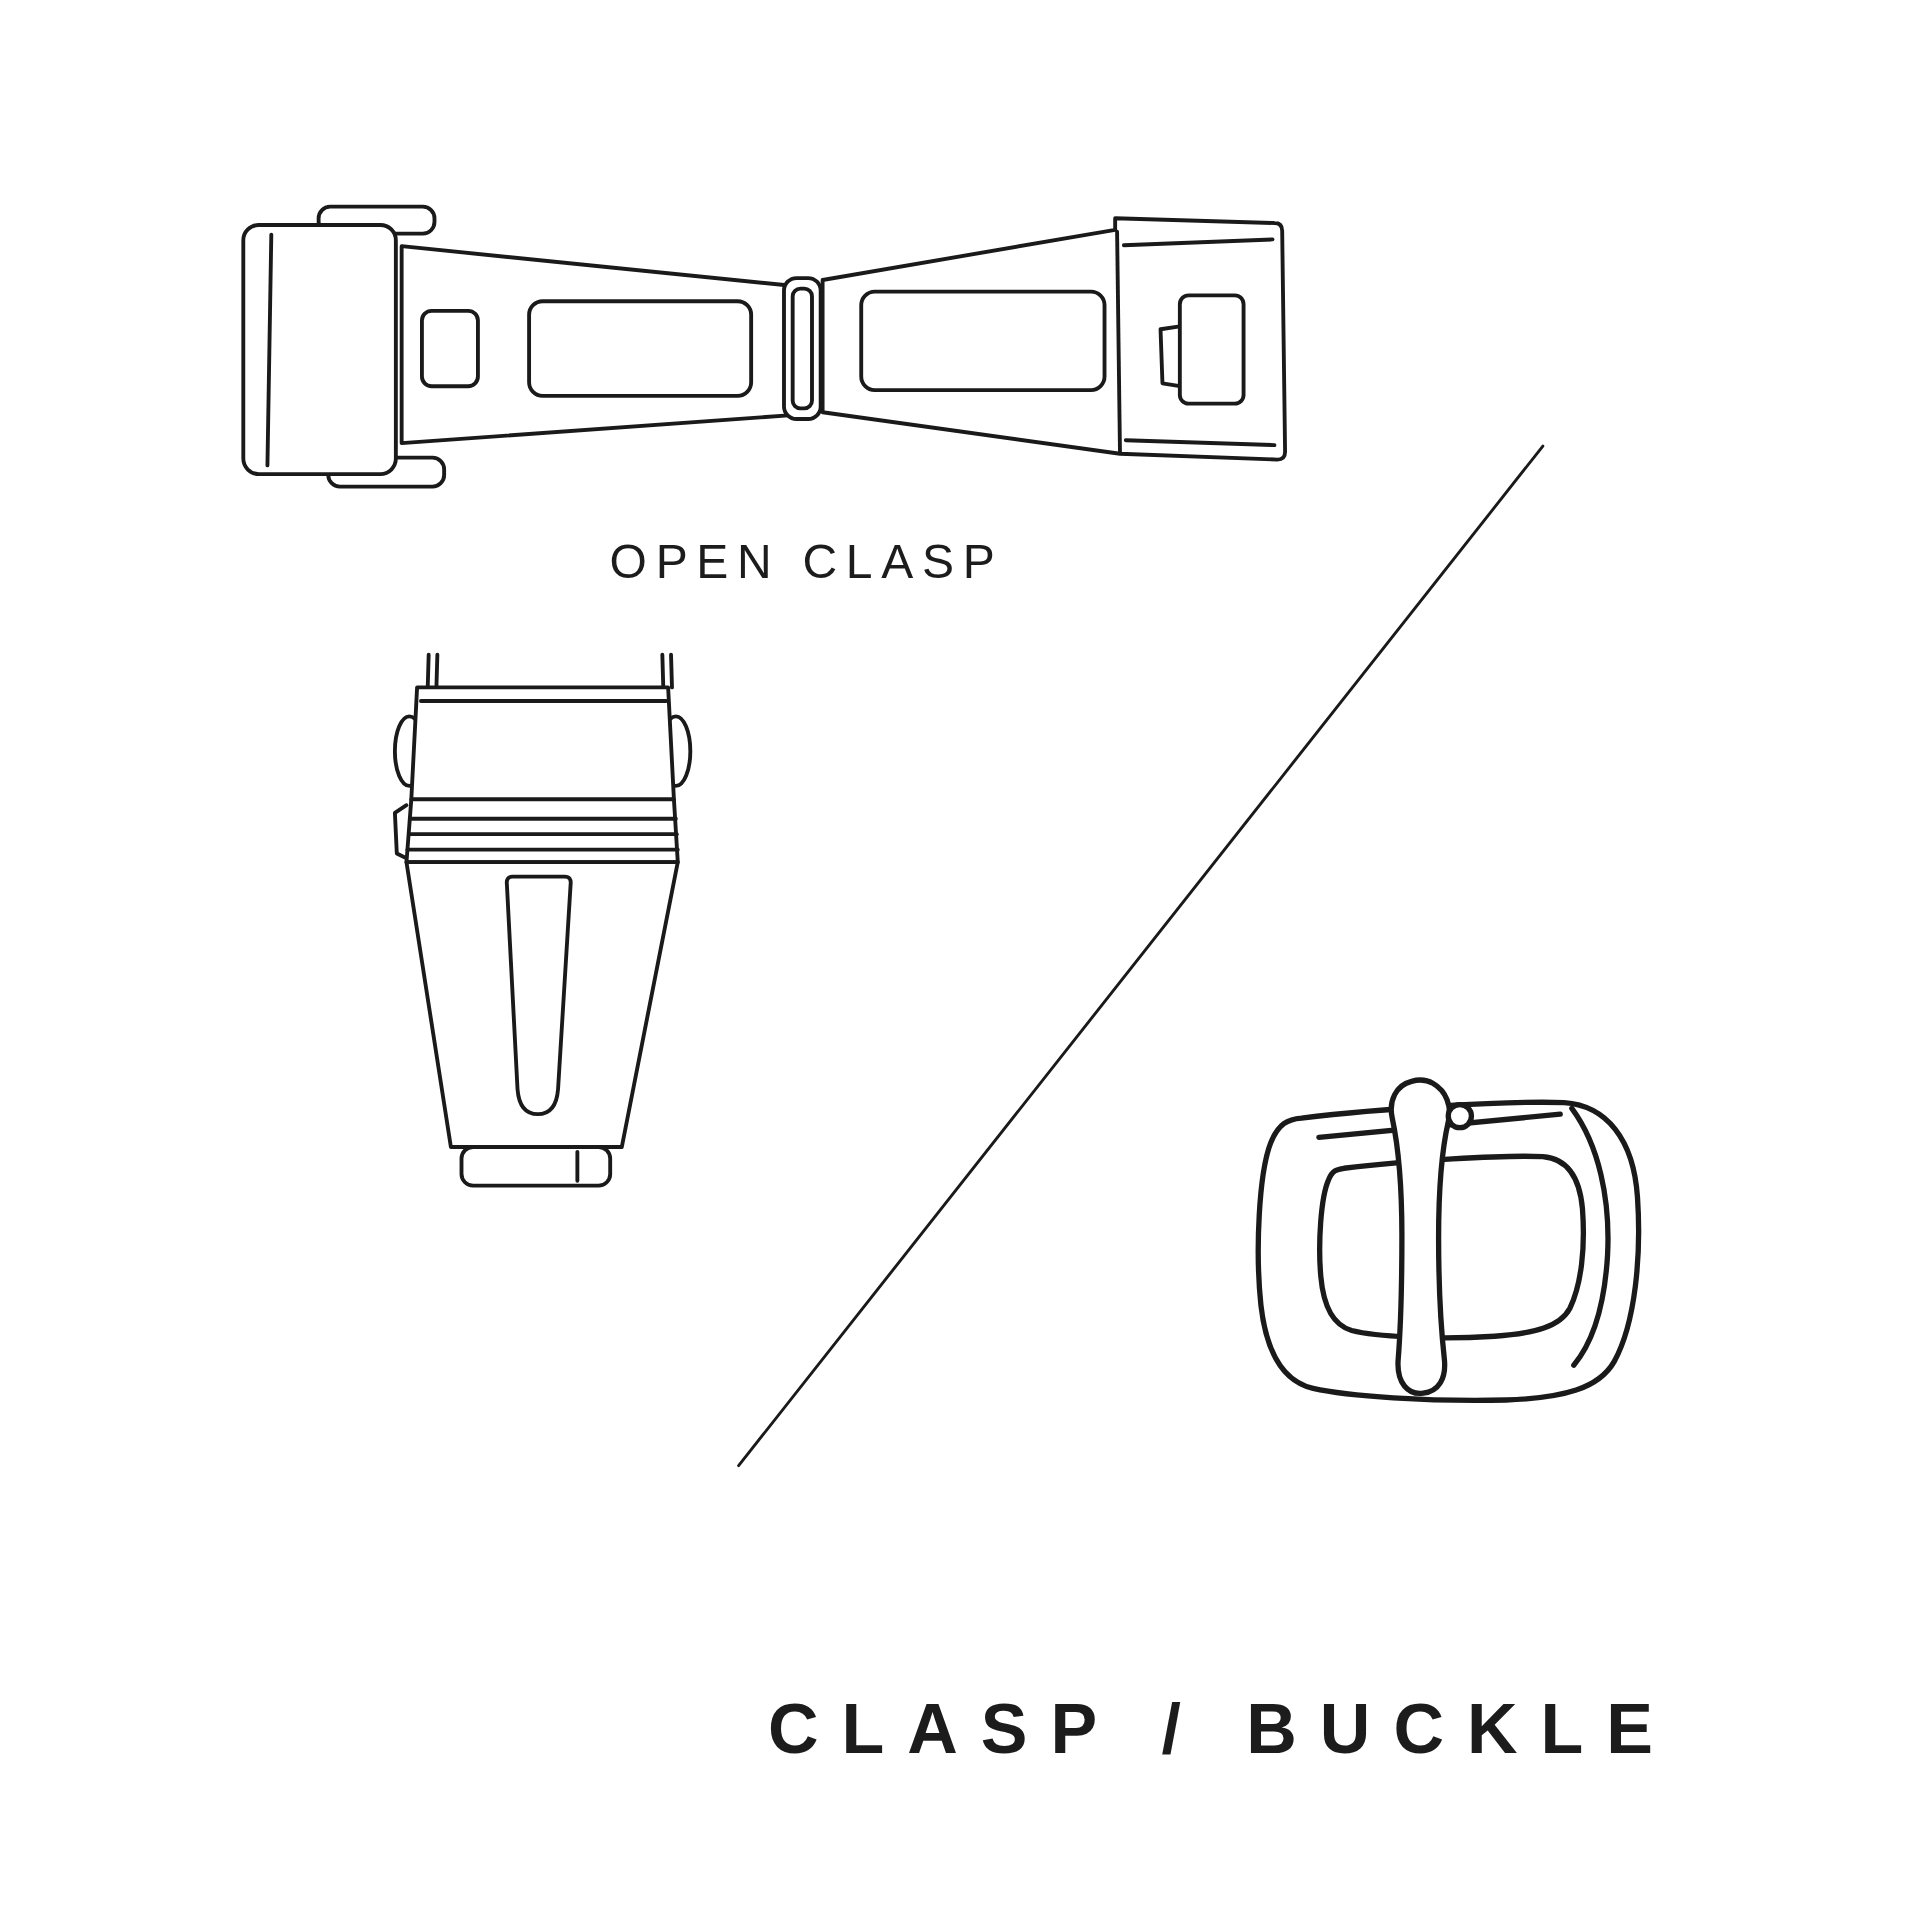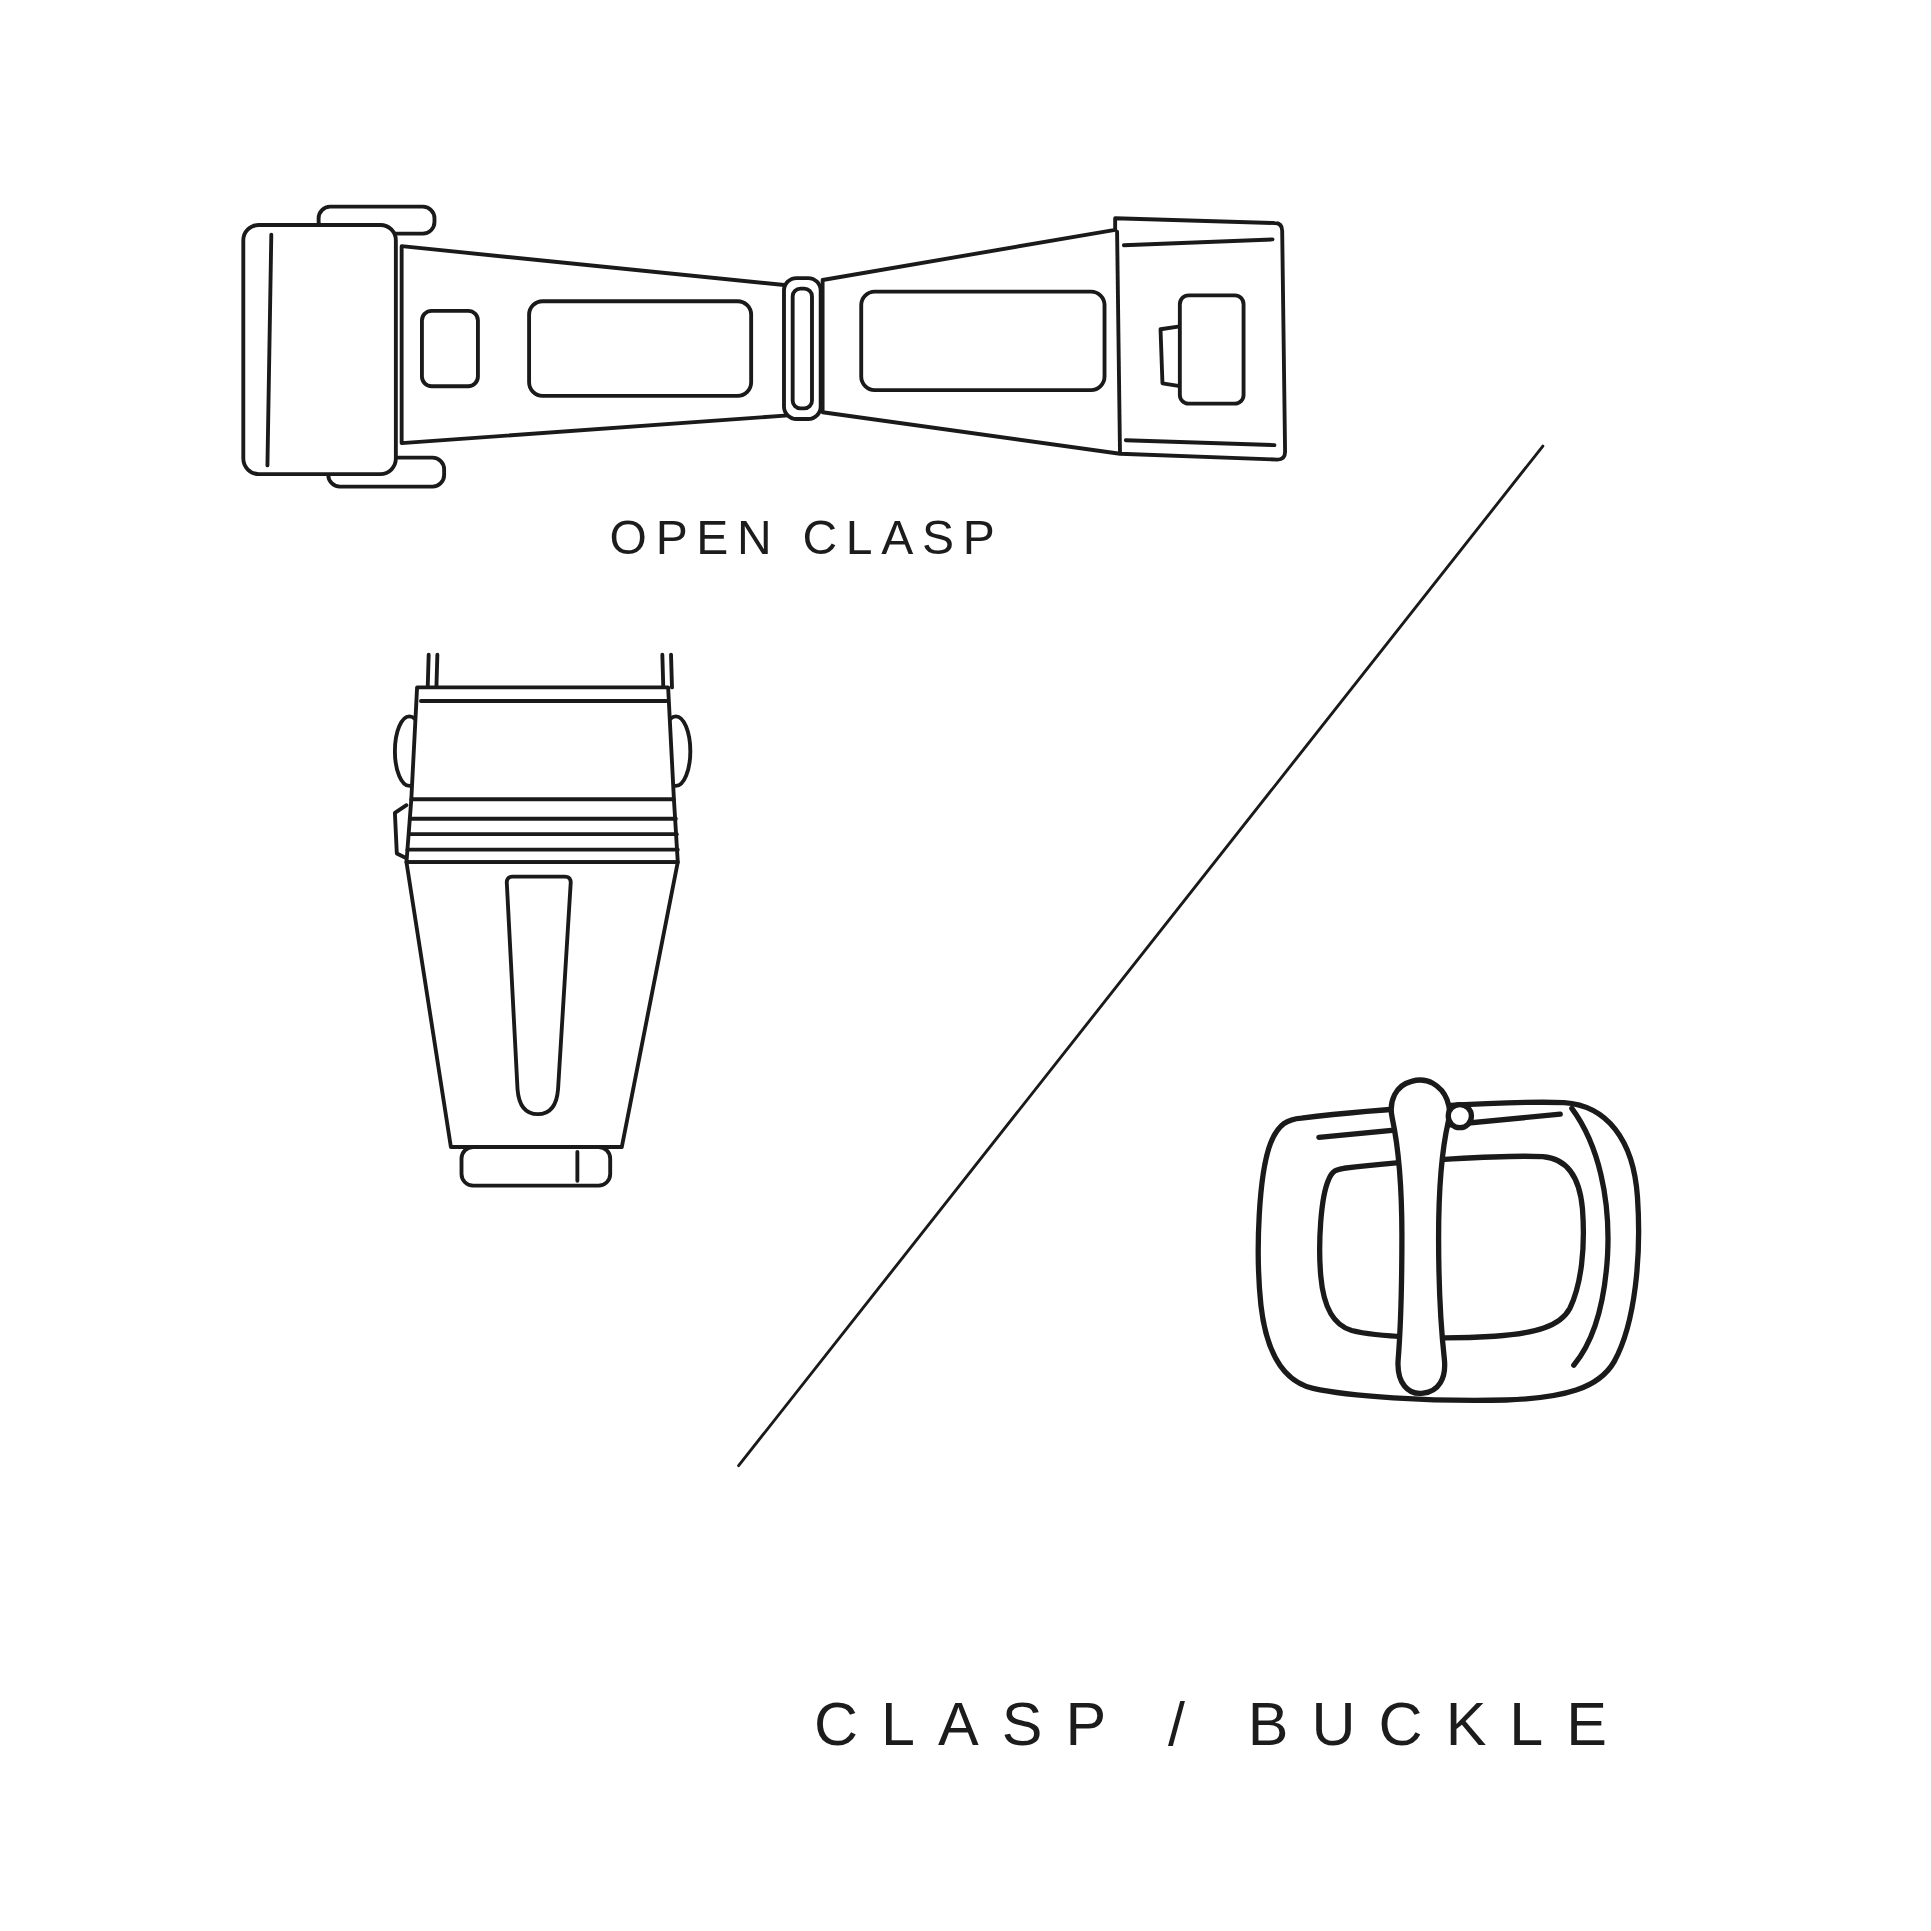--- a/index.html
+++ b/index.html
@@ -8,25 +8,25 @@
   .canvas { position:relative; width:1931px; height:1931px; background:var(--background,#ffffff); overflow:hidden; }
   .art { position:absolute; left:0; top:0; width:1931px; height:1931px; }
 
   .shape  { fill:var(--background,#ffffff); stroke:var(--line,#1a1a1a); stroke-width:4; stroke-linejoin:round; stroke-linecap:round; }
   .shape5 { fill:var(--background,#ffffff); stroke:var(--line,#1a1a1a); stroke-width:5.5; stroke-linejoin:round; stroke-linecap:round; }
   .ln   { fill:none; stroke:var(--line,#1a1a1a); stroke-width:4; stroke-linecap:round; stroke-linejoin:round; }
   .ln3  { fill:none; stroke:var(--line,#1a1a1a); stroke-width:3; stroke-linecap:round; }
   .ln5  { fill:none; stroke:var(--line,#1a1a1a); stroke-width:5.5; stroke-linecap:round; stroke-linejoin:round; }
 
   .label { position:absolute; line-height:1; font-weight:500; color:var(--text,#1c1c1c);
-           text-align:center; letter-spacing:8.7px; font-size:48px; white-space:nowrap; }
+           text-align:center; letter-spacing:8.7px; font-size:48px; white-space:nowrap;margin-top:24px; }
   #open-label   { left:517px; top:514px;  width:579px; }
   #closed-label { left:291px; top:1236px; width:483px; }
   .title { position:absolute; left:546px; top:1694px; width:1352px; text-align:center;
-           font-size:61px; letter-spacing:23px; font-weight:400; line-height:1;
+           font-size:70px; letter-spacing:23px; font-weight:700; line-height:1;
            color:var(--text,#1c1c1c); white-space:nowrap; }
 </style>
 </head>
 <body>
 
 <div class="canvas">
 
   <svg class="art" viewBox="0 0 2000 2000">
 
     <g>

